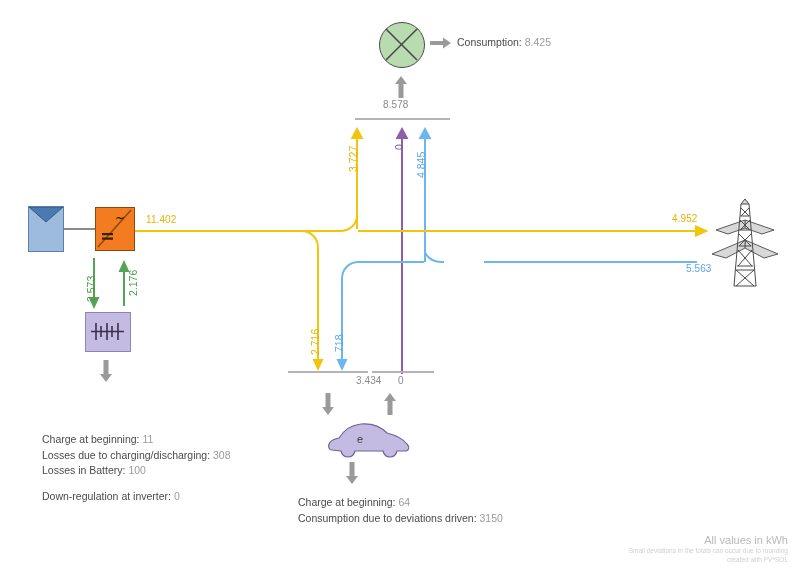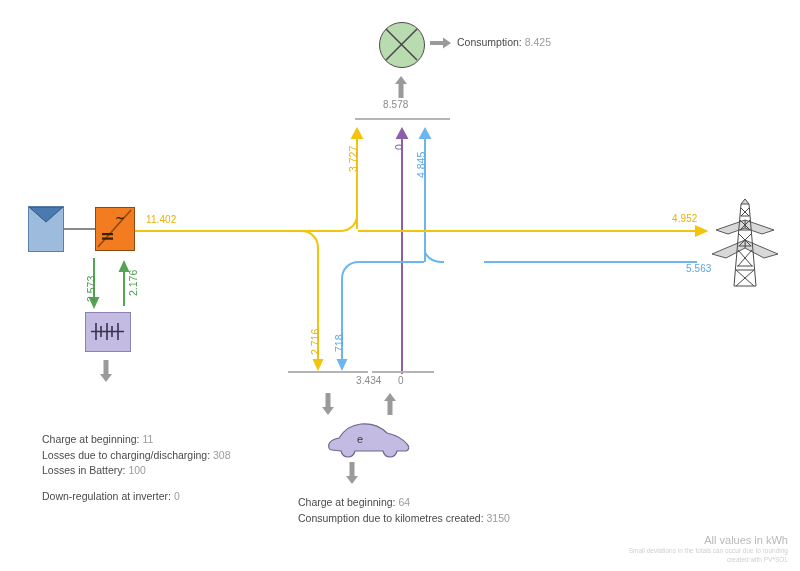--- a/index.html
+++ b/index.html
@@ -343,21 +343,21 @@
       <path d="M7 22 L13 14 H9.5 V0 H4.5 V14 H1 Z" fill="#9a9a9a"></path>
     </svg>
   </div>
 
   <div class="abs" style="left:298px; top:495px;">
     <div class="info-line">
       <span>Charge at beginning:</span>
       <span class="val">64</span>
     </div>
     <div class="info-line">
-      <span>Consumption due to kilometres created:</span>
+      <span>Consumption due to deviations driven:</span>
       <span class="val">3150</span>
     </div>
   </div>
 
   <div class="abs" style="left:598px; top:534px; width:190px;">
     <div class="footer-main">All values in kWh</div>
     <div class="footer-sub">Small deviations in the totals can occur due to rounding</div>
     <div class="footer-sub">created with PV*SOL</div>
   </div>
 

